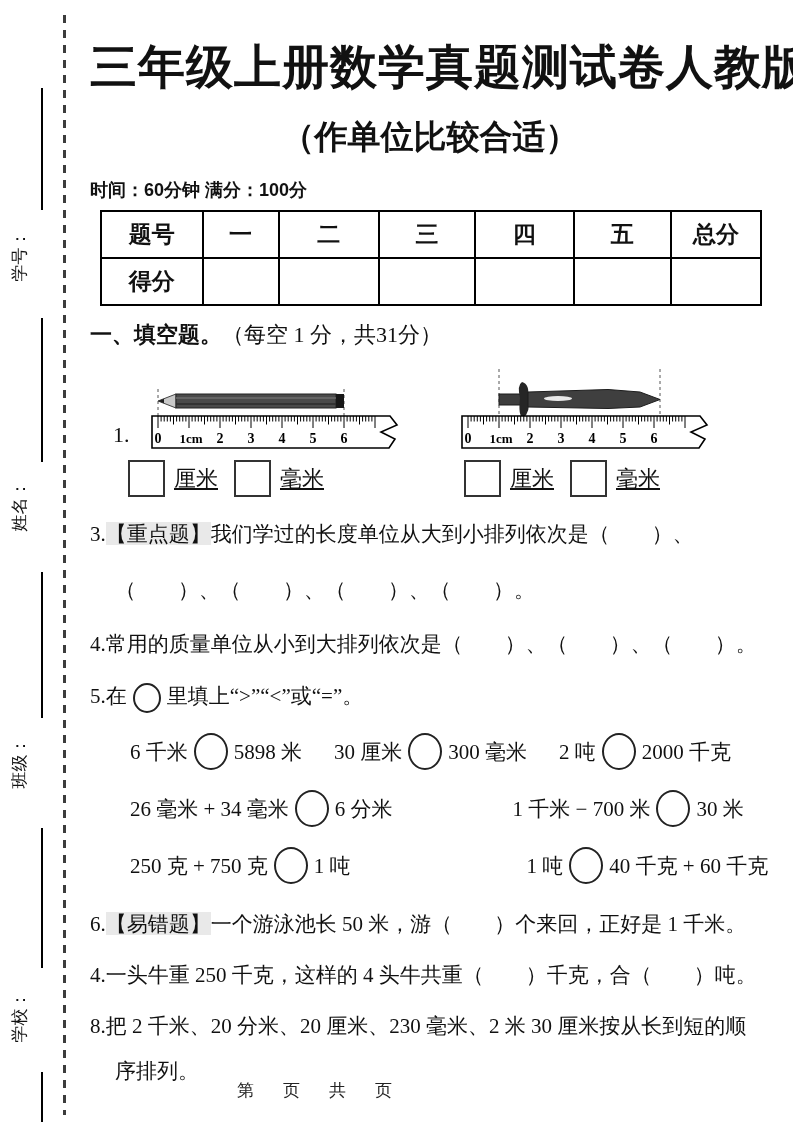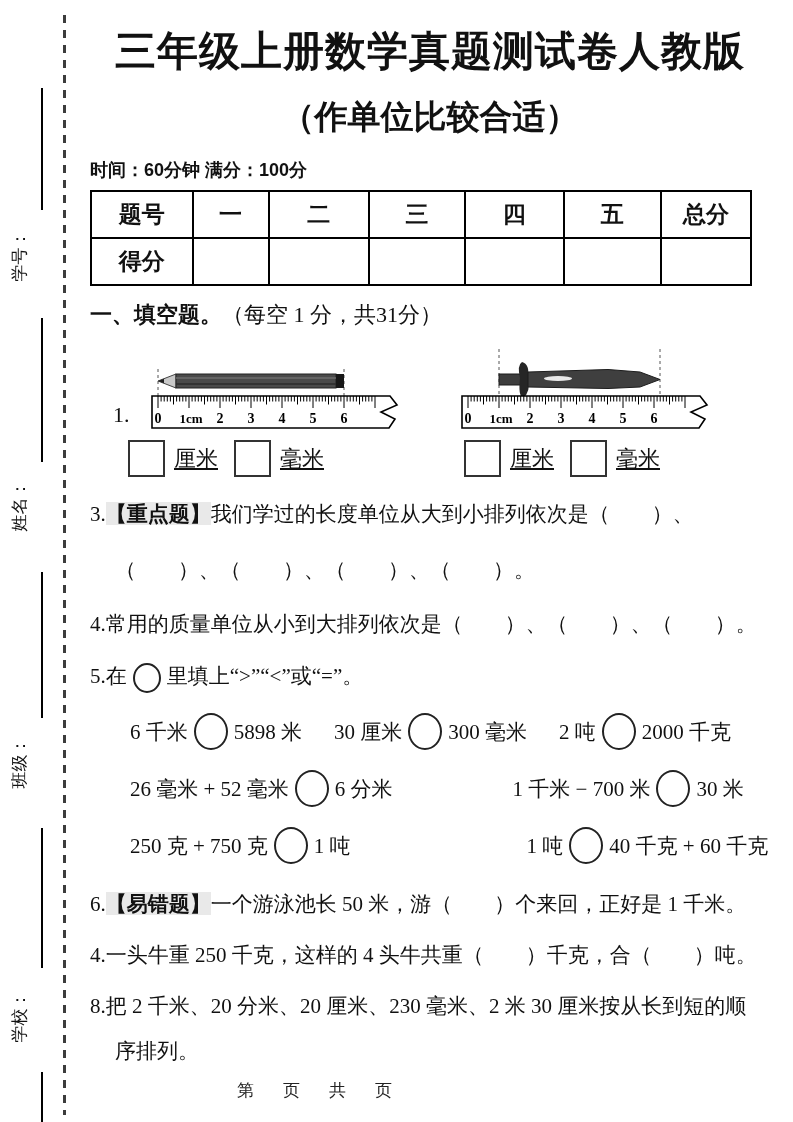--- a/index.html
+++ b/index.html
@@ -13,36 +13,36 @@
     position:absolute;left:63px;top:15px;width:3px;height:1100px;
     background:repeating-linear-gradient(to bottom,#3c3c3c 0 8px,transparent 8px 15px);
   }
   .side-rule{position:absolute;left:41px;width:2px;background:#000;}
   .side-label{
     position:absolute;left:-18px;width:76px;height:22px;line-height:22px;
     transform:rotate(-90deg);font-size:17px;text-align:center;white-space:nowrap;
   }
   
   .content{position:absolute;left:90px;top:0;width:680px;}
-  .title{margin-top:24px;text-align:center;font-family:"Liberation Sans","DejaVu Sans",sans-serif;
-         font-weight:bold;font-size:41px;letter-spacing:1px;white-space:nowrap;}
+  .title{margin-top:36px;text-align:center;font-family:"Liberation Sans","DejaVu Sans",sans-serif;
+         font-weight:bold;font-size:47px;letter-spacing:1px;white-space:nowrap;}
   .subtitle{margin-top:16px;text-align:center;font-family:"Liberation Sans","DejaVu Sans",sans-serif;
          font-weight:bold;font-size:33px;}
   .meta{margin-top:18px;font-family:"Liberation Sans","DejaVu Sans",sans-serif;
          font-weight:bold;font-size:18px;padding-right:4px;}
   
-  table.score{border-collapse:collapse;width:662px;margin-top:8px;table-layout:fixed;}
+  table.score{border-collapse:collapse;width:662px;margin-top:8px;margin-left:10px;table-layout:fixed;}
   table.score td{border:2px solid #000;height:43px;text-align:center;vertical-align:middle;
          font-size:23px;font-weight:bold;}
   
   .sec-head{margin-top:14px;font-size:22px;}
   .sec-head .b{font-family:"Liberation Sans","DejaVu Sans",sans-serif;font-weight:bold;}
   
   .q{font-size:21px;margin-top:23px;white-space:nowrap;}
-  .qtag{font-family:"Liberation Sans","DejaVu Sans",sans-serif;font-weight:bold;background:#e9e9e9;margin-top:14px;}
+  .qtag{font-family:"Liberation Sans","DejaVu Sans",sans-serif;font-weight:normal;background:#e9e9e9;margin-top:14px;}
   .indent1{padding-left:25px;}
   
   .fig-row{display:flex;align-items:flex-end;margin-top:14px;}
   .qnum{font-size:22px;margin-left:23px;line-height:1;padding-bottom:4px;}
   .fig{display:block;}
   .figL{margin-left:20px;}
   .figR{margin-left:60px;}
   .boxes-row{display:flex;margin-top:10px;}
   .box-group{display:flex;align-items:center;text-decoration:underline;}
   .bg1{margin-left:38px;}
@@ -206,21 +206,21 @@
     </span>
     <span class="cmp gap1">
       <span>2 吨</span>
         <span class="circle"></span>
         <span>2000 千克</span>
     </span>
   </div>
 
   <div class="cmp-row">
     <span class="cmp">
-      <span>26 毫米 + 52 毫米</span>
+      <span>26 毫米 + 34 毫米</span>
         <span class="circle"></span>
         <span>6 分米</span>
     </span>
     <span class="cmp gap3">
       <span>1 千米 − 700 米</span>
         <span class="circle"></span>
         <span>30 米</span>
     </span>
   </div>
 

